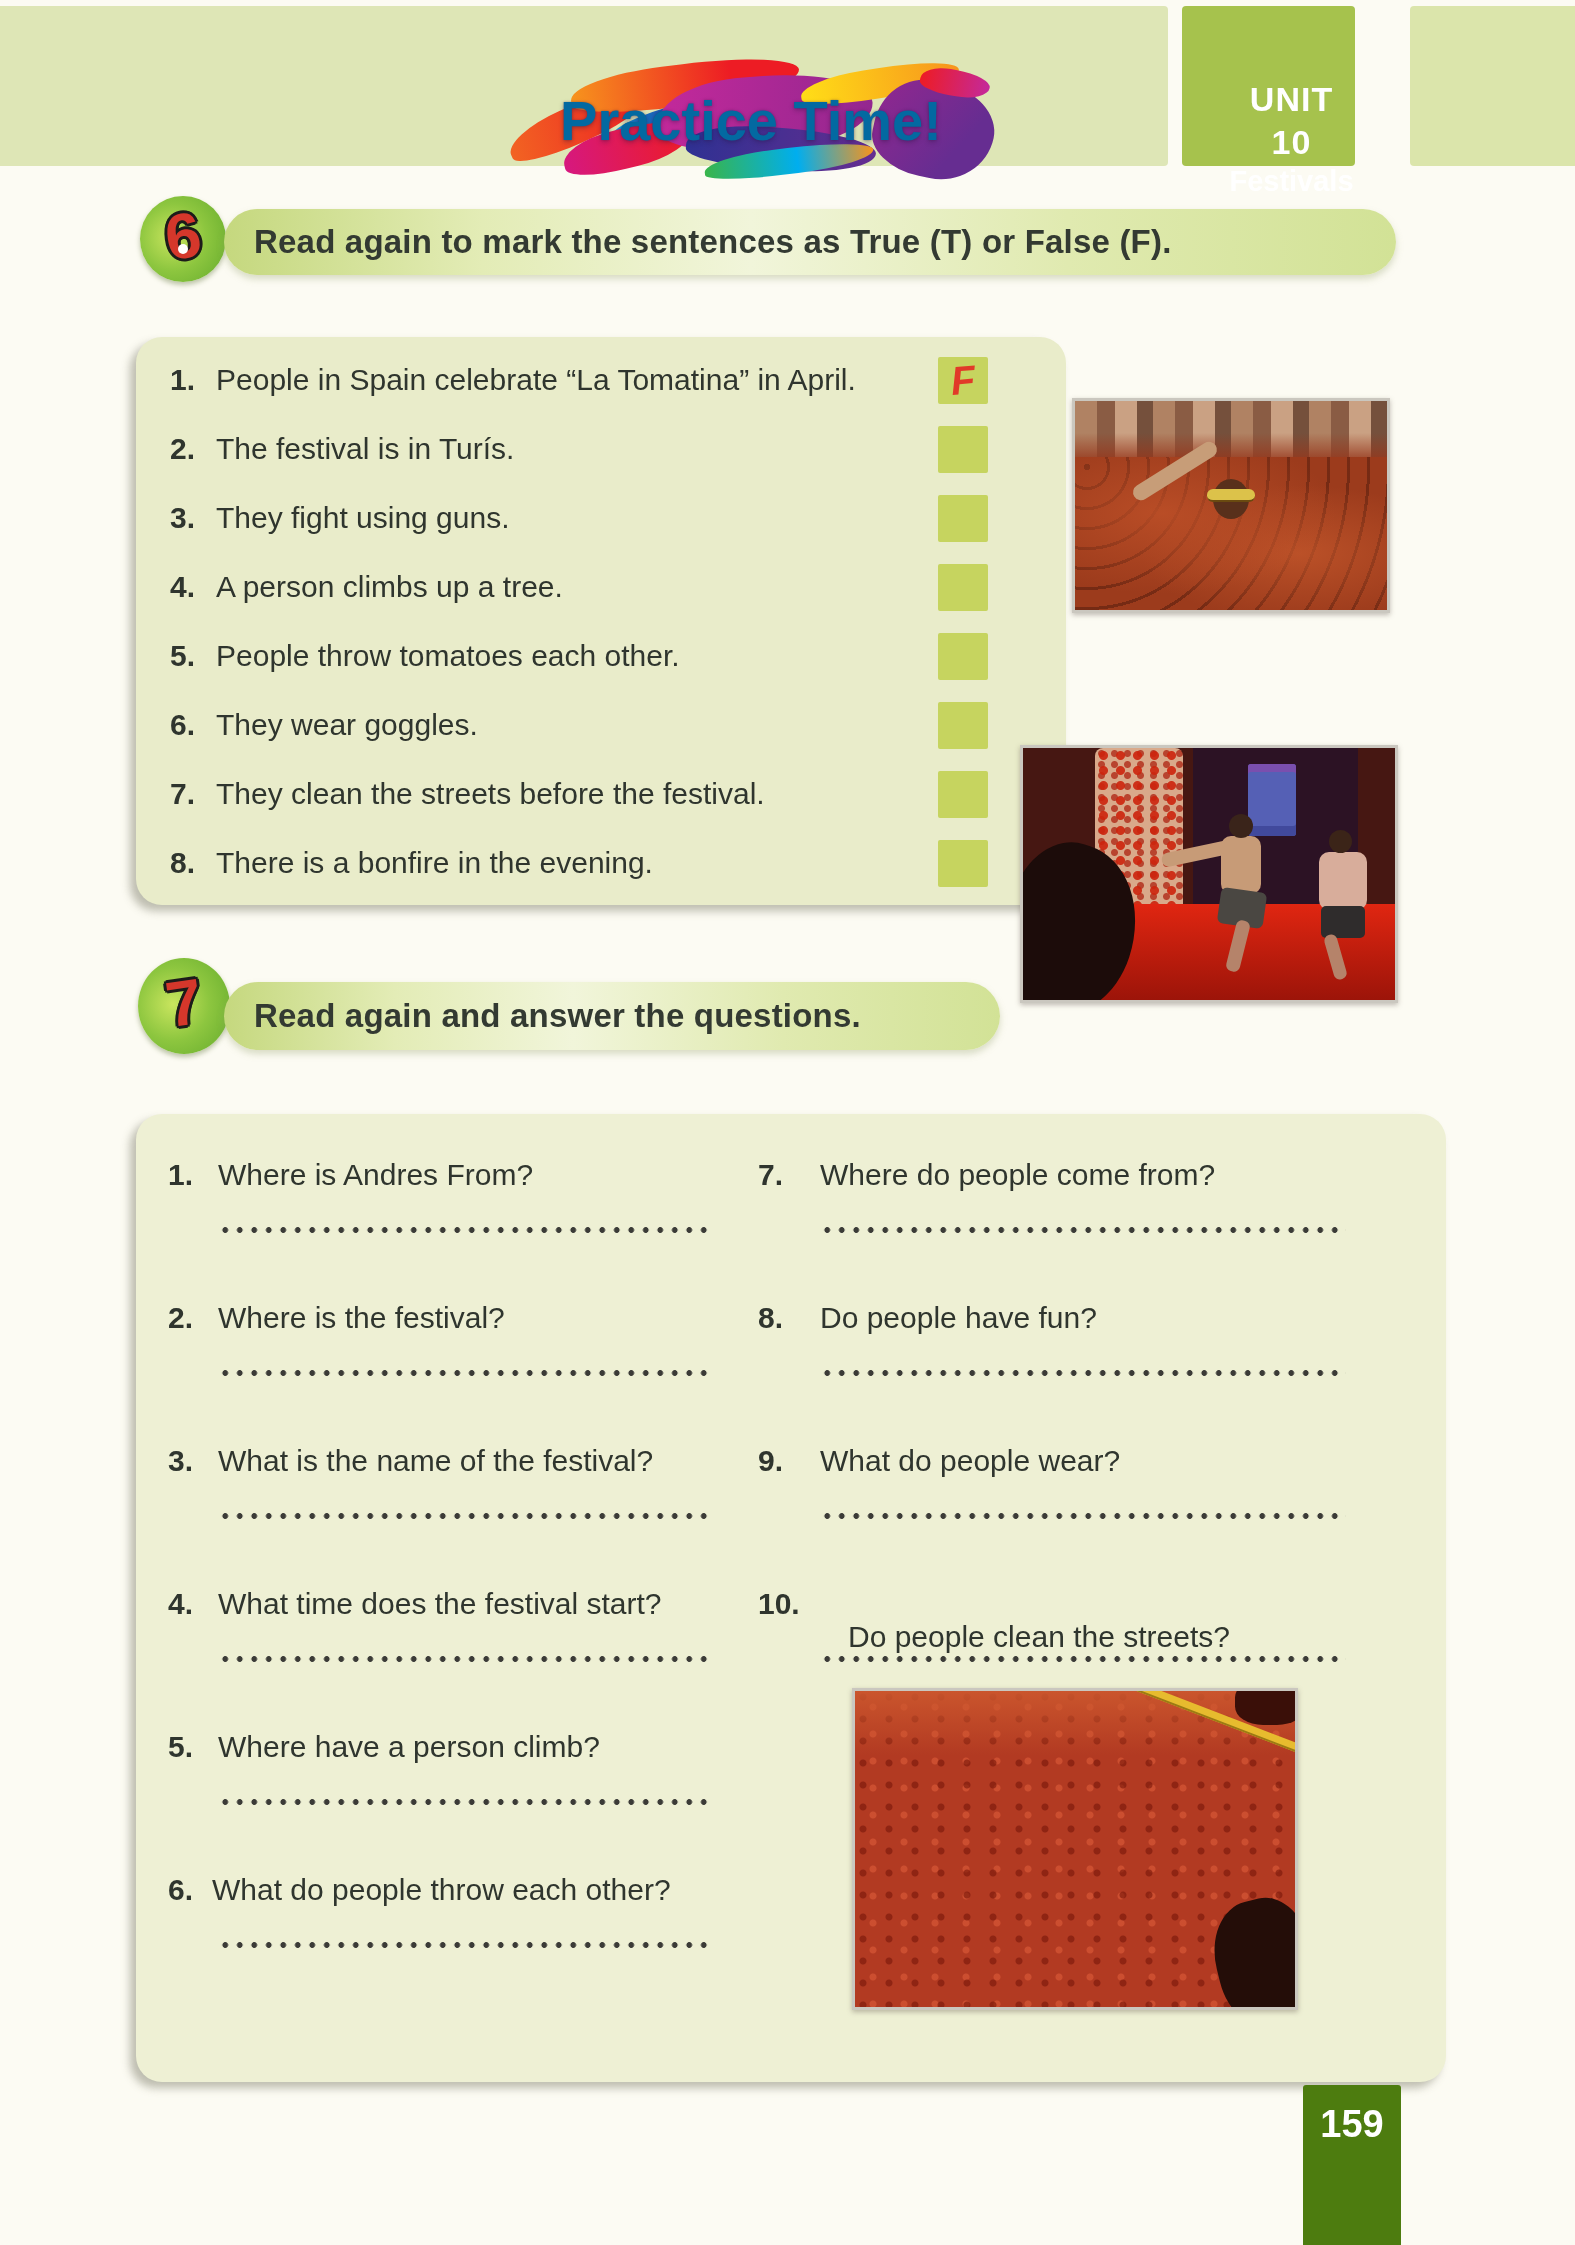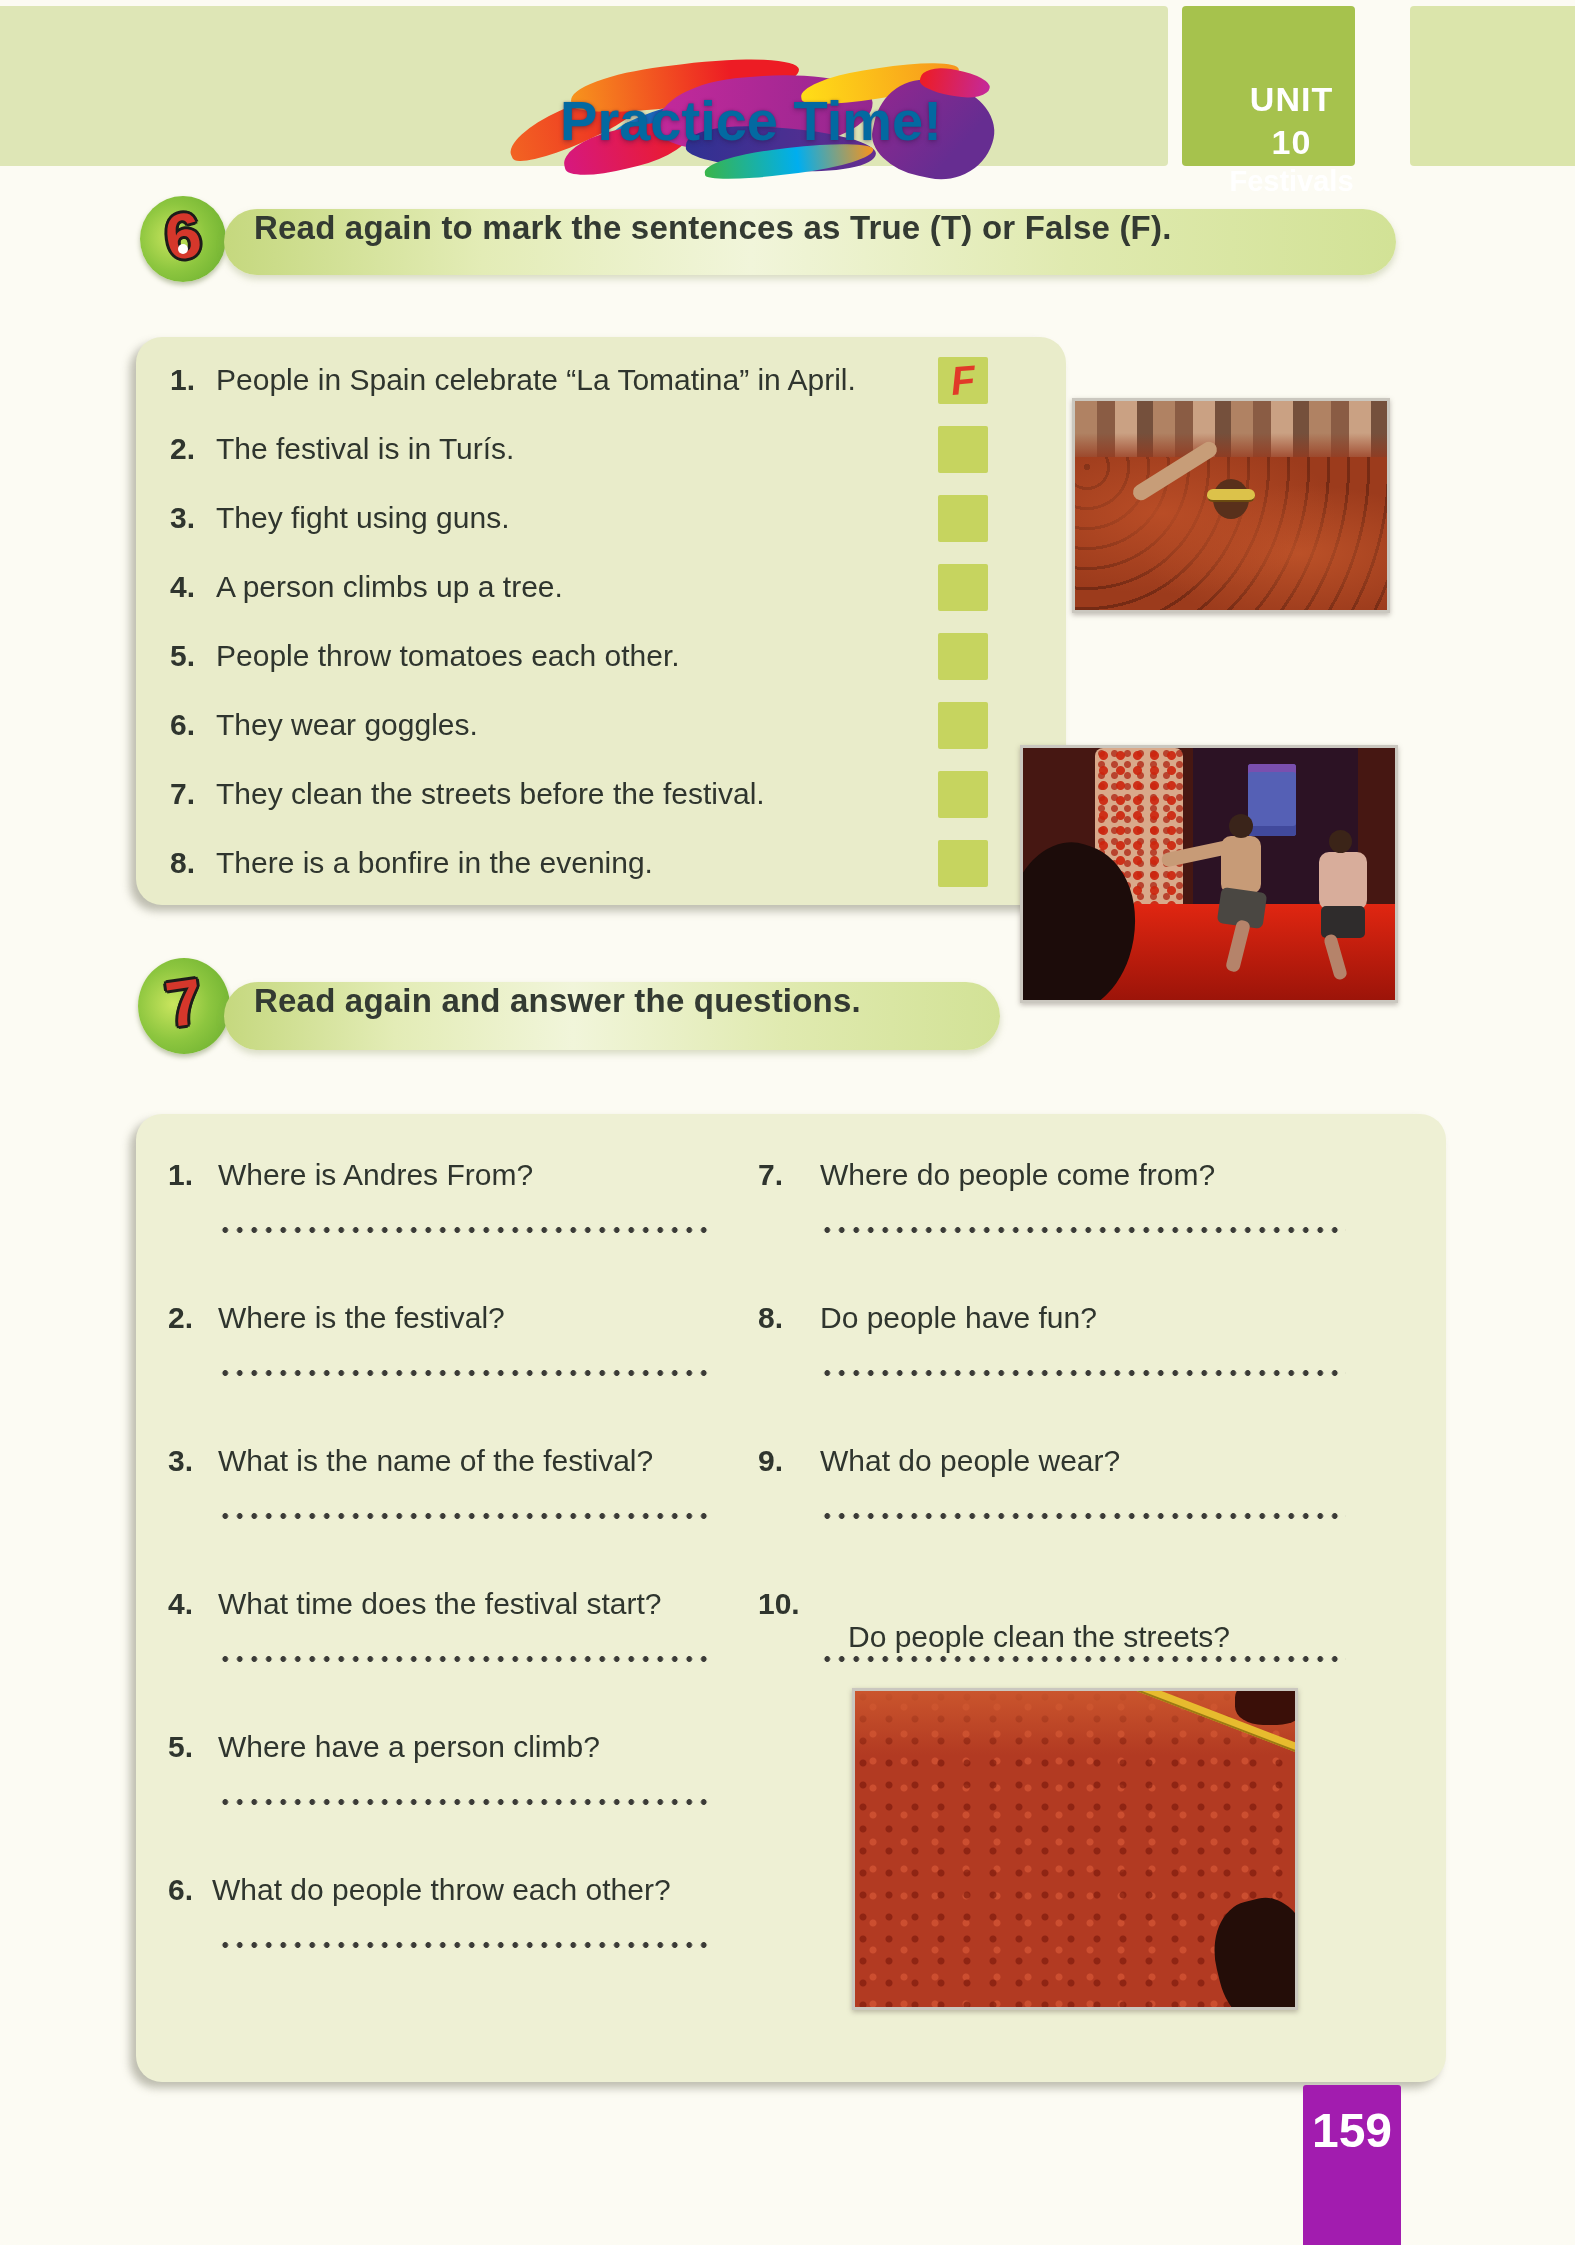--- a/index.html
+++ b/index.html
@@ -36,21 +36,21 @@
   .badge{position:absolute;border-radius:50%;
     background:radial-gradient(circle at 38% 48%,#c9e55e 0%,#8dc63f 48%,#63aa2c 100%);
     box-shadow:0 3px 5px rgba(90,110,50,.4);}
   .badge .n{position:absolute;left:0;top:50%;width:100%;transform:translateY(-54%) rotate(-8deg);
     text-align:center;font-size:64px;font-weight:bold;color:#d5372b;
     text-shadow:-3px 0 #1c1c1a,3px 0 #1c1c1a,0 -3px #1c1c1a,0 3px #1c1c1a,-2px -2px #1c1c1a,2px 2px #1c1c1a,-2px 2px #1c1c1a,2px -2px #1c1c1a;}
   .badge .hole{position:absolute;left:38px;top:48px;width:10px;height:10px;border-radius:50%;background:#fff;}
   .pill{position:absolute;border-radius:34px;
     background:linear-gradient(90deg,#c5d87e 0%,#e3ecb6 22%,#f1f5da 45%,#e0eab0 72%,#d2e296 100%);
     box-shadow:0 4px 7px rgba(150,160,110,.35);
-    display:flex;}
+    display:flex;align-items:center;}
   .pill span{font-size:33px;font-weight:bold;color:#333a32;padding-left:30px;letter-spacing:.2px;}
   
   .card{position:absolute;border-radius:26px;box-shadow:-6px 6px 9px rgba(115,115,95,.45);}
   .card1{left:136px;top:337px;width:930px;height:568px;background:#e9ecca;}
   .card2{left:136px;top:1114px;width:1310px;height:968px;background:#eef0d4;}
   .tf-row{position:absolute;height:46px;line-height:46px;font-size:30px;white-space:nowrap;}
   .tf-row .num{position:absolute;left:34px;font-weight:bold;}
   .tf-row .txt{position:absolute;left:80px;}
   .tf-box{position:absolute;left:802px;width:50px;height:47px;background:#c6d45f;border-radius:2px;}
   .tf-box .ans{position:absolute;left:0;top:0;width:100%;height:100%;display:flex;align-items:center;justify-content:center;
@@ -97,22 +97,22 @@
   .p2-sil{position:absolute;left:-18px;top:96px;width:130px;height:170px;background:#1c0c0a;border-radius:40% 55% 45% 40%;transform:rotate(18deg);}
   .p3-base{position:absolute;left:0;top:0;width:100%;height:100%;
     background-image:radial-gradient(circle at 8px 6px,rgba(120,22,8,.6) 0 3px,transparent 4px),
       radial-gradient(circle at 18px 16px,rgba(225,95,60,.55) 0 3px,transparent 4px);
     background-size:26px 22px,31px 27px;background-color:#b23a22;}
   .p3-top{position:absolute;left:0;top:0;width:100%;height:64px;background:linear-gradient(rgba(205,88,46,.9),rgba(205,88,46,0));}
   .p3-rope{position:absolute;left:54%;top:22px;width:250px;height:7px;background:#e7bb2e;border-bottom:2px solid #9c7a14;transform:rotate(21deg);}
   .p3-fig{position:absolute;right:-18px;bottom:-22px;width:96px;height:130px;background:#240d08;border-radius:45% 40% 40% 45%;transform:rotate(-14deg);}
   .p3-corner{position:absolute;right:-10px;top:-12px;width:70px;height:46px;background:#3a0f08;border-radius:40%;}
   
-  .pagebox{position:absolute;left:1303px;top:2085px;width:98px;height:160px;background:#a21caf;border-radius:3px 3px 0 0;
-    text-align:center;color:#fff;font-weight:bold;font-size:48px;padding-top:18px;box-sizing:border-box;}
+  .pagebox{position:absolute;left:1303px;top:2085px;width:98px;height:160px;background:#4d7c0f;border-radius:3px 3px 0 0;
+    text-align:center;color:#fff;font-weight:bold;font-size:38px;padding-top:18px;box-sizing:border-box;}
 </style>
 </head>
 <body>
 
 <div class="strip">
   <div class="logo">
     <div class="stroke s1"></div>
     <div class="stroke s2"></div>
     <div class="stroke s4"></div>
     <div class="stroke s9"></div>

